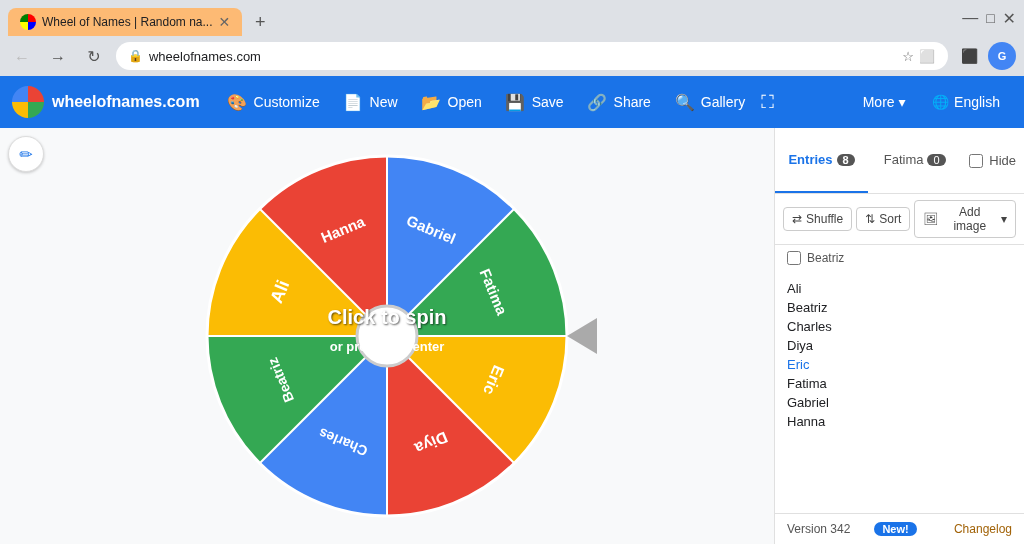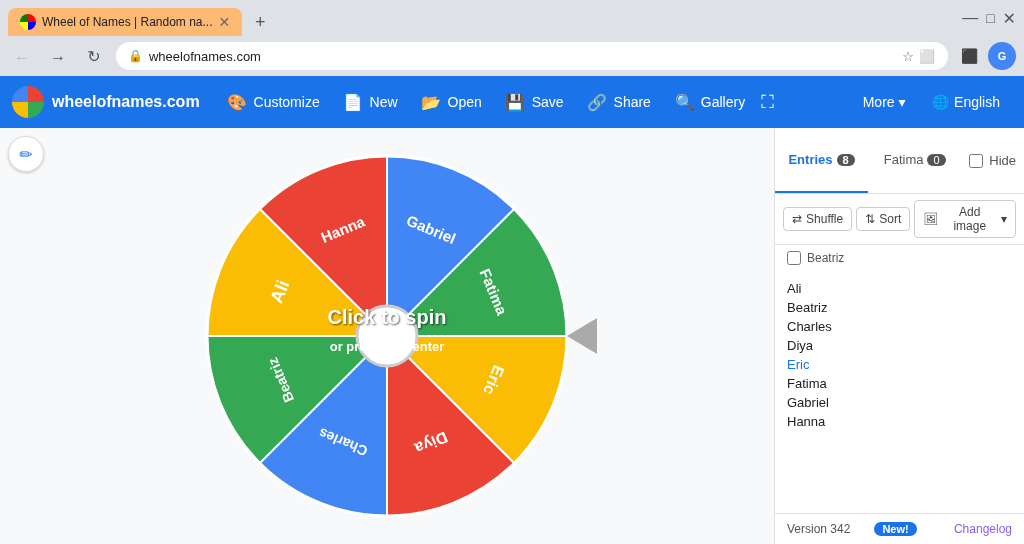--- a/index.html
+++ b/index.html
@@ -58,21 +58,21 @@
     .checkbox { width: 14px; height: 14px; border: 1px solid #999; cursor: pointer; }
     .panel-toolbar { display: flex; align-items: center; gap: 4px; padding: 6px 8px; border-bottom: 1px solid #e0e0e0; }
     .tool-btn { background: none; border: 1px solid #ccc; border-radius: 4px; padding: 4px 8px; cursor: pointer; font-size: 12px; color: #444; display: flex; align-items: center; gap: 4px; }
     .advanced-row { padding: 6px 12px; display: flex; align-items: center; gap: 6px; }
     .advanced-label { font-size: 12px; color: #555; cursor: pointer; }
     .entries-list { flex: 1; overflow-y: auto; padding: 8px 12px; }
     .entry-item { padding: 2px 0; font-size: 13px; color: #202124; }
     .entry-item.highlight { color: #1a73e8; }
     .panel-footer { padding: 8px 12px; border-top: 1px solid #e0e0e0; display: flex; align-items: center; gap: 24px; font-size: 12px; color: #555; }
     .version-badge { background: #1a73e8; color: white; border-radius: 10px; padding: 1px 8px; font-size: 11px; font-weight: bold; }
-    .changelog-link { color: #8b5cf6; text-decoration: none; margin-left: auto; cursor: pointer; }
+    .changelog-link { color: #a16207; text-decoration: none; margin-left: auto; cursor: pointer; }
   </style>
 </head>
 <body>
 
 <div class="browser-chrome">
 
   <div class="title-bar">
     <div class="tab-strip">
       <div class="tab">
         <div class="tab-favicon"></div>

